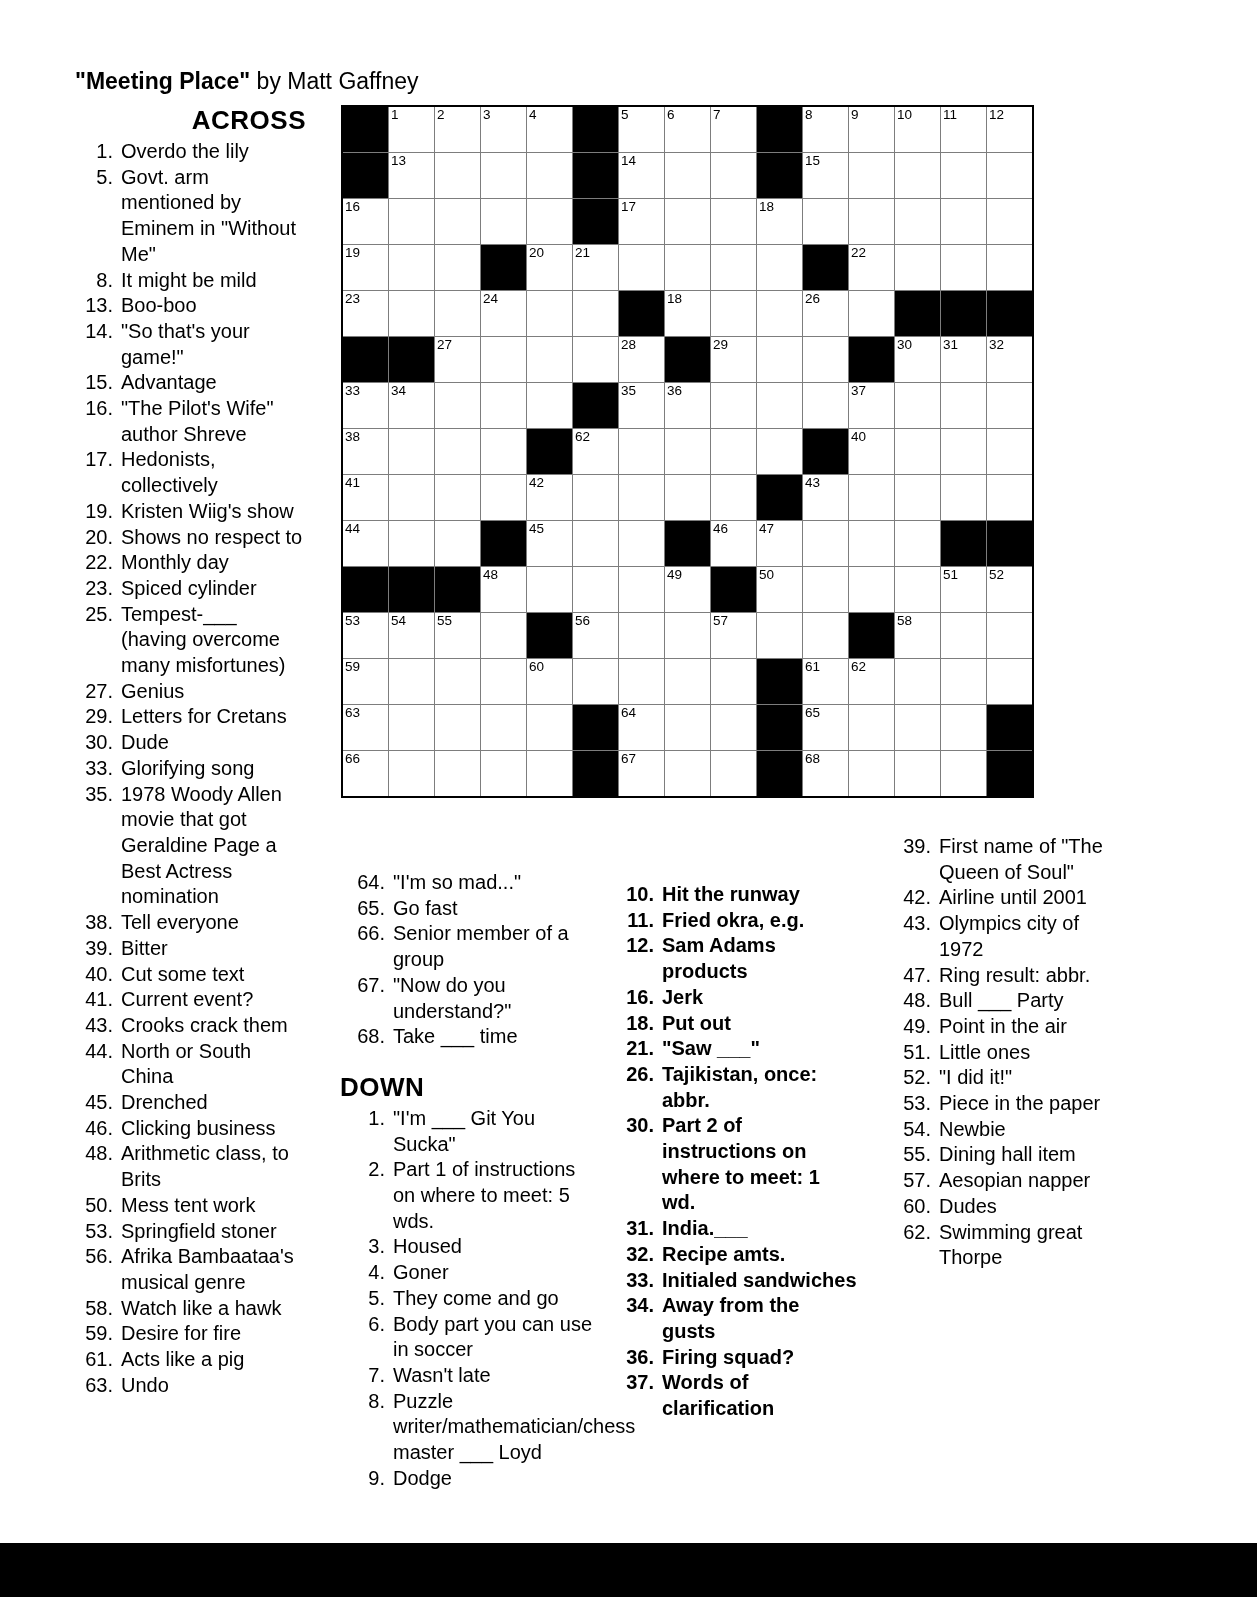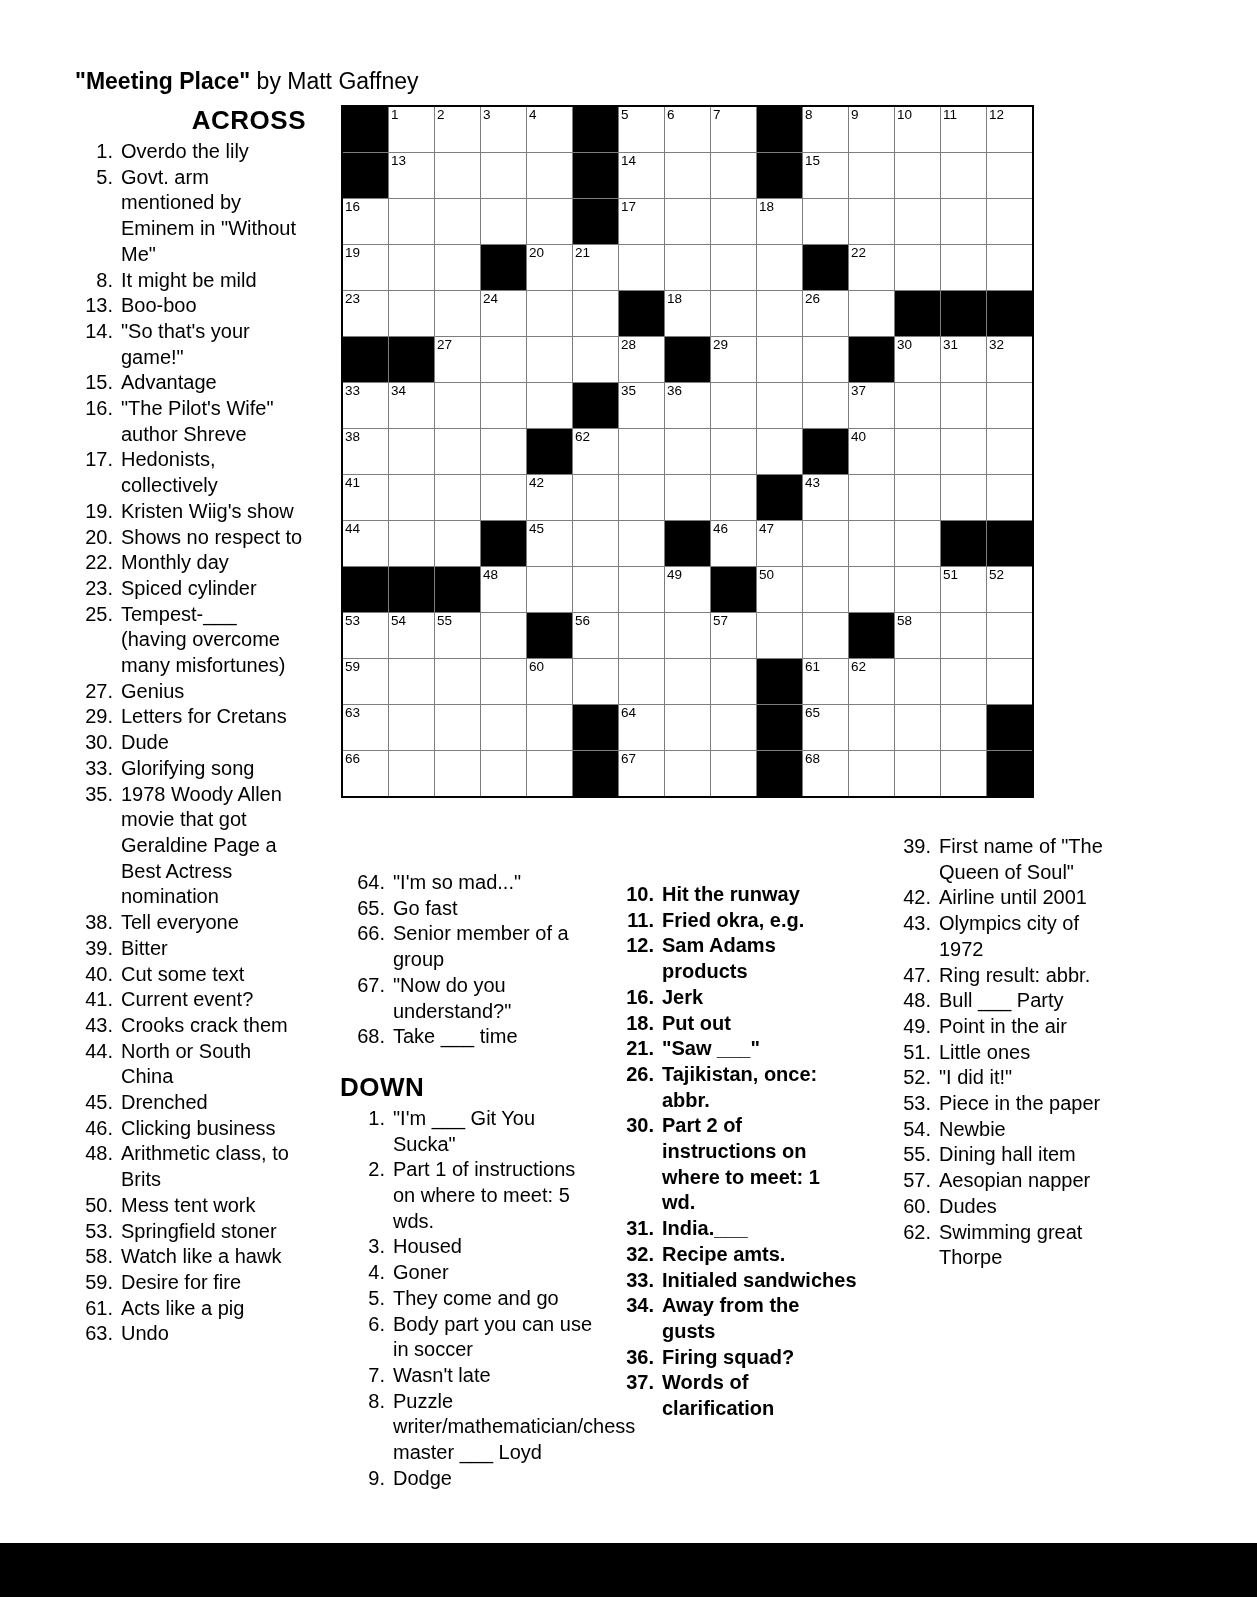--- a/index.html
+++ b/index.html
@@ -531,20 +531,24 @@
     </div>
     <div class="clue">
       <span class="num">50.</span>
       <span class="txt">Mess tent work</span>
     </div>
     <div class="clue">
       <span class="num">53.</span>
       <span class="txt">Springfield stoner</span>
     </div>
     <div class="clue">
+      <span class="num">56.</span>
+      <span class="txt">Afrika Bambaataa's musical genre</span>
+    </div>
+    <div class="clue">
       <span class="num">58.</span>
       <span class="txt">Watch like a hawk</span>
     </div>
     <div class="clue">
       <span class="num">59.</span>
       <span class="txt">Desire for fire</span>
     </div>
     <div class="clue">
       <span class="num">61.</span>
       <span class="txt">Acts like a pig</span>

